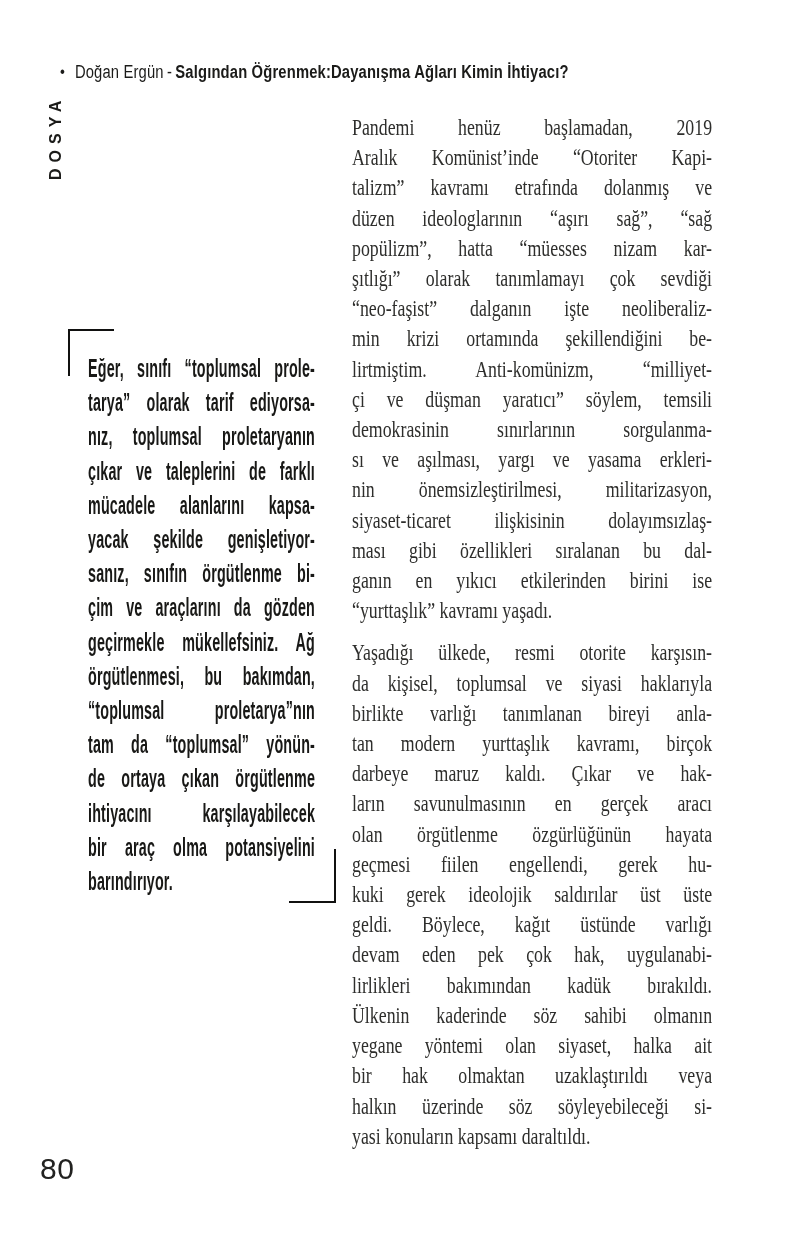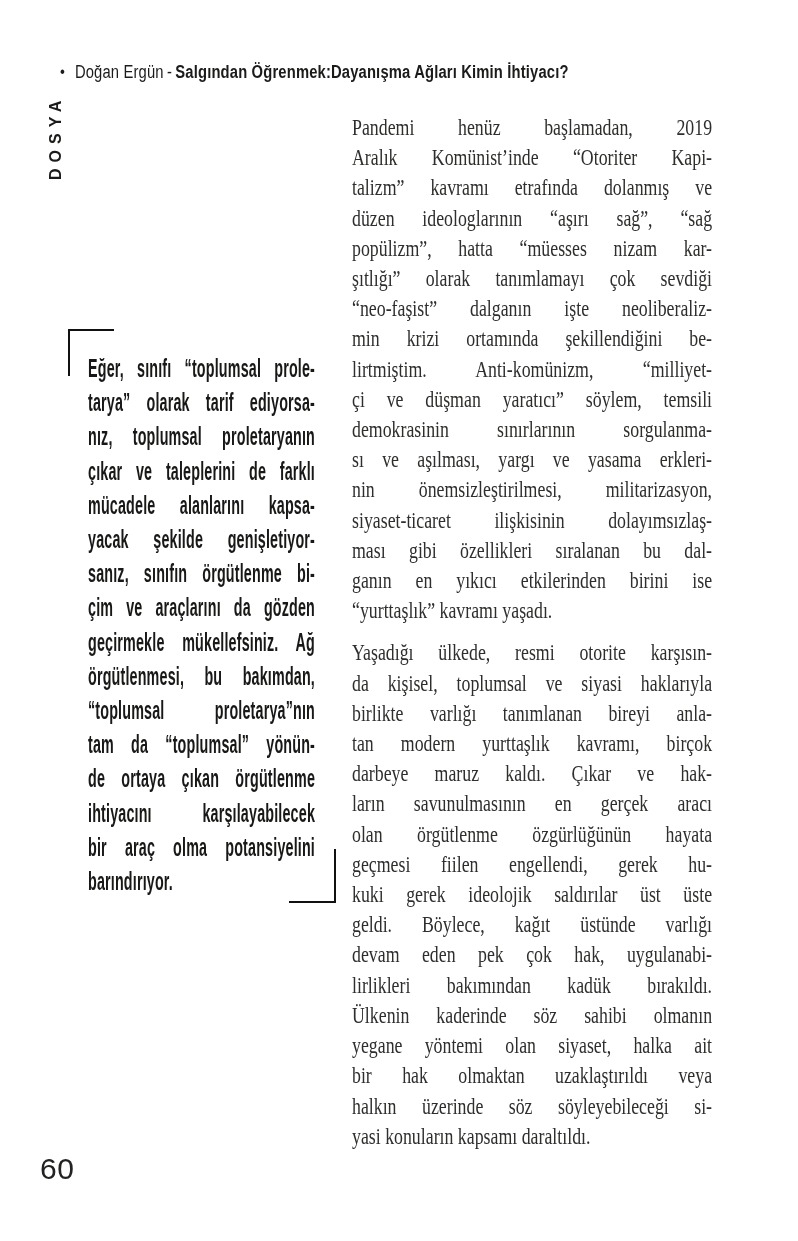--- a/index.html
+++ b/index.html
@@ -169,15 +169,15 @@
         <div class="tline">devam eden pek çok hak, uygulanabi-</div>
         <div class="tline">lirlikleri bakımından kadük bırakıldı.</div>
         <div class="tline">Ülkenin kaderinde söz sahibi olmanın</div>
         <div class="tline">yegane yöntemi olan siyaset, halka ait</div>
         <div class="tline">bir hak olmaktan uzaklaştırıldı veya</div>
         <div class="tline">halkın üzerinde söz söyleyebileceği si-</div>
         <div class="tline tline-last">yasi konuların kapsamı daraltıldı.</div>
       </div>
   </div>
 
-  <div class="page-number">60</div>
+  <div class="page-number">80</div>
 
 </div>
 
 </body></html>

